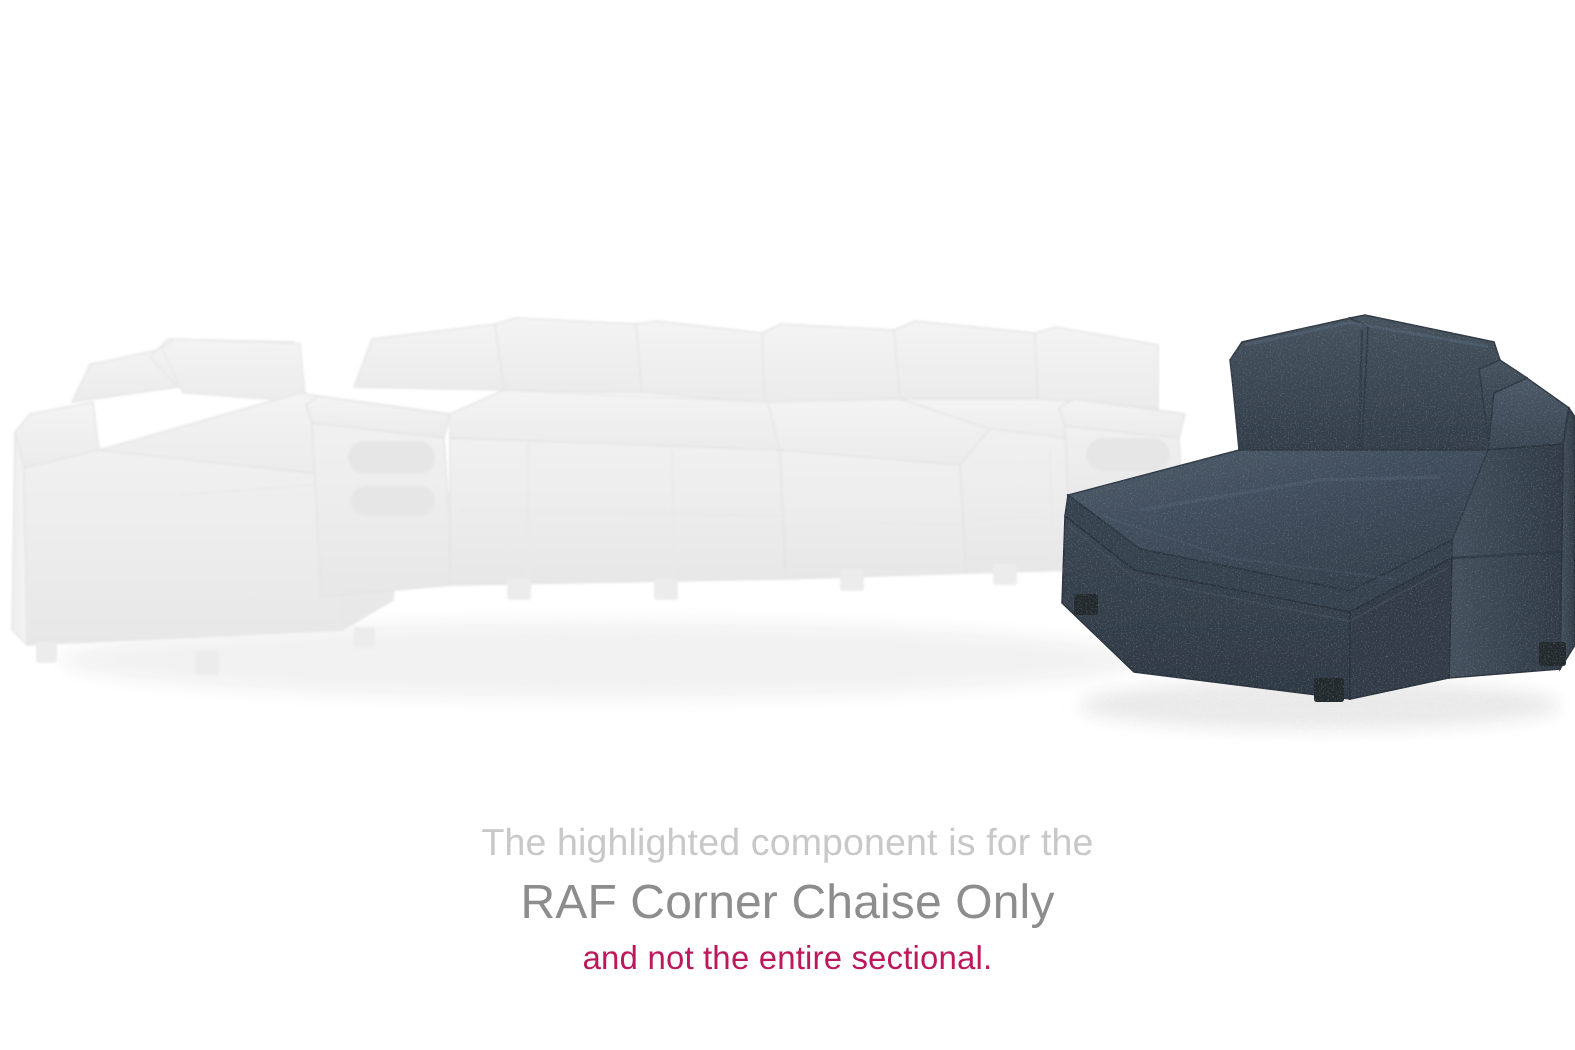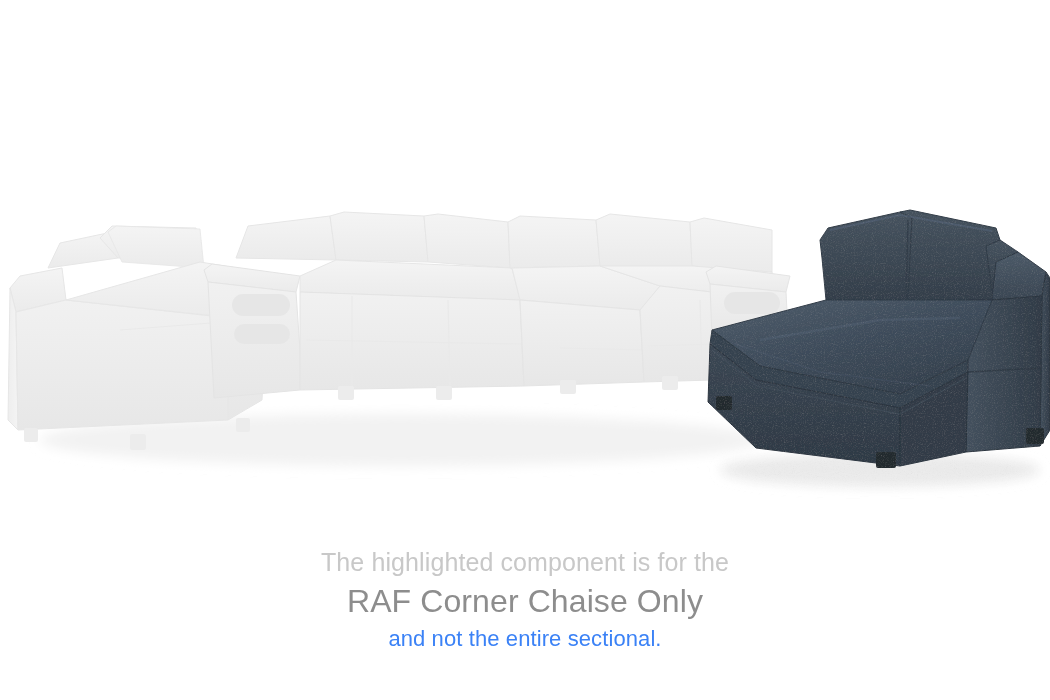--- a/index.html
+++ b/index.html
@@ -58,21 +58,21 @@
   .cap-main {
     font-size: 32px;
     line-height: 44px;
     color: #8d8d8d;
     font-weight: 400;
     letter-spacing: .1px;
   }
   .cap-sub {
     font-size: 22px;
     line-height: 32px;
-    color: #3b82f6;
+    color: #be185d;
     font-weight: 400;
     letter-spacing: .1px;
   }
 </style>
 </head>
 <body>
 
 <div id="stage">
 
   <div id="illustration">

